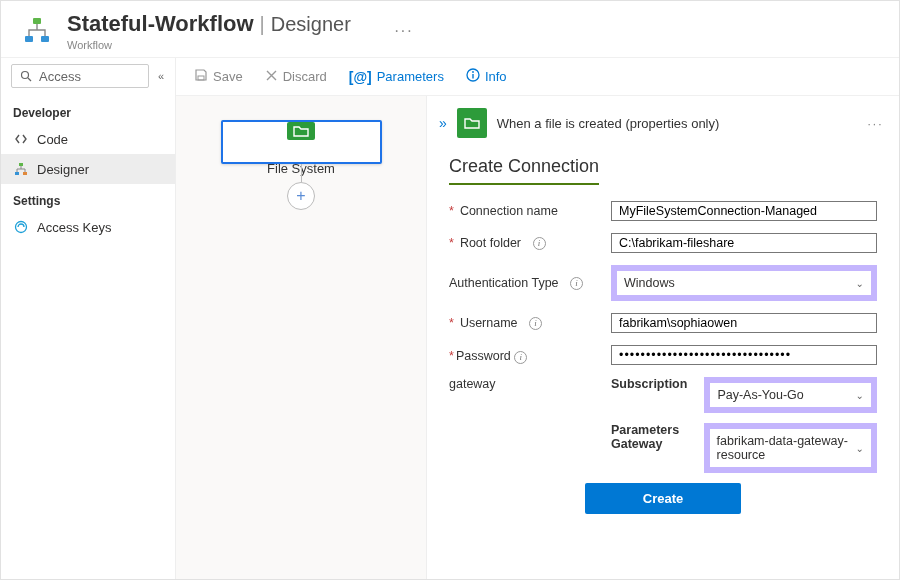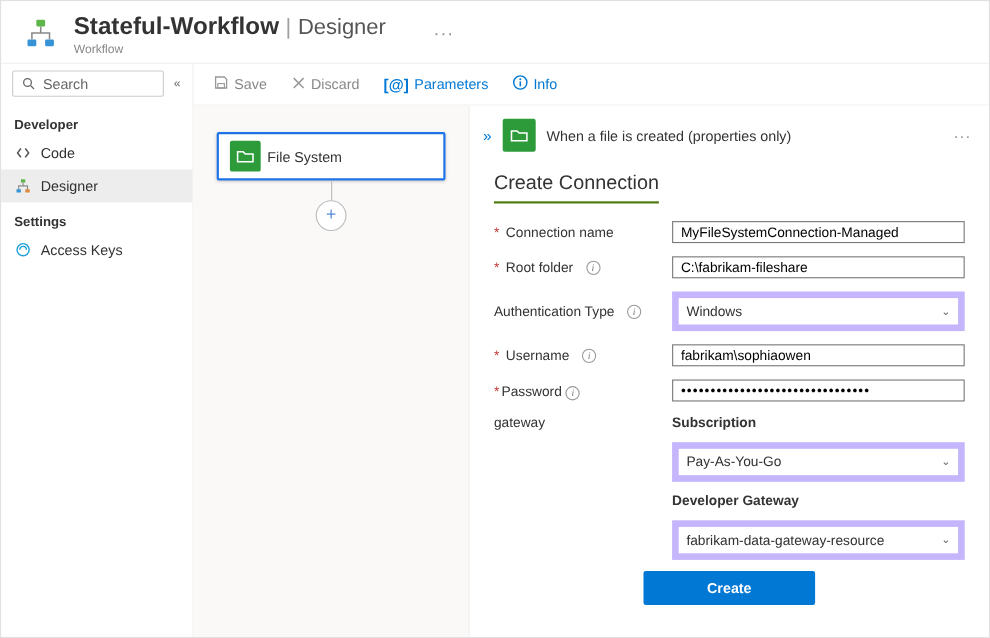--- a/index.html
+++ b/index.html
@@ -27,21 +27,21 @@
   .ic { display: inline-flex; width: 16px; height: 16px; align-items: center; justify-content: center; }
 
   .content { flex: 1; display: flex; flex-direction: column; min-width: 0; }
   .toolbar { display: flex; align-items: center; gap: 14px; padding: 6px 14px; border-bottom: 1px solid #f0f0f0; }
   .tool-btn { display: flex; align-items: center; gap: 5px; color: #888; font-size: 13px; cursor: pointer; padding: 4px 4px; }
   .tool-btn.enabled { color: #0078d4; }
   .tool-btn .sic { font-size: 14px; }
 
   .design-area { flex: 1; display: flex; min-height: 0; background: #faf9f8; }
   .canvas { flex: 0 0 250px; padding: 24px 16px; display: flex; flex-direction: column; align-items: center; background: #faf9f8; }
-  .node { width: 208px; height: 44px; background: #fff; border: 2px solid #1e73e8; border-radius: 2px; display: flex; align-items: center; gap: 6px; padding: 0 10px; box-shadow: 0 1px 3px rgba(0,0,0,0.15); }
+  .node { width: 161px; height: 44px; background: #fff; border: 2px solid #1e73e8; border-radius: 2px; display: flex; align-items: center; gap: 21px; padding: 0 10px; box-shadow: 0 1px 3px rgba(0,0,0,0.15); flex-direction: column; }
   .node-icon { width: 28px; height: 28px; background: #2d9b3a; border-radius: 2px; display: flex; align-items: center; justify-content: center; }
   .node-label { font-size: 13px; color: #333; }
   .connector { width: 1px; height: 18px; background: #bbb; }
   .add-step { width: 28px; height: 28px; border: 1px solid #bbb; border-radius: 50%; display: flex; align-items: center; justify-content: center; color: #5b8dd6; font-size: 16px; background: #fff; cursor: pointer; }
 
   .panel { flex: 1; background: #fff; border-left: 1px solid #eee; display: flex; flex-direction: column; min-width: 0; padding-bottom: 12px; }
   .panel-head { display: flex; align-items: center; gap: 10px; padding: 12px 16px 8px 12px; }
   .panel-collapse { color: #0078d4; font-size: 14px; cursor: pointer; }
   .panel-icon { width: 30px; height: 30px; background: #2d9b3a; border-radius: 2px; display: flex; align-items: center; justify-content: center; }
   .panel-title { font-size: 13px; color: #333; }
@@ -52,21 +52,21 @@
   .form { padding: 16px 22px 4px 22px; display: grid; grid-template-columns: 150px 1fr; row-gap: 12px; column-gap: 12px; align-items: center; font-size: 12.5px; }
   .form-label { color: #333; display: flex; align-items: center; gap: 4px; }
   .req { color: #c43b3b; margin-right: 2px; }
   .info-ic { display:inline-flex; width:13px; height:13px; border:1px solid #999; border-radius:50%; align-items:center; justify-content:center; font-size:9px; color:#777; font-style: italic; font-family: Georgia, serif; cursor: help;}
   .text-input { width: 100%; border: 1px solid #777; padding: 2px 7px; font-size: 12.5px; font-family: inherit; letter-spacing: normal; }
   .text-input.pwd { letter-spacing: 1px; }
   .select { width: 100%; border: 6px solid #c4b5fd; padding: 5px 7px; font-size: 12.5px; display: flex; justify-content: space-between; align-items: center; cursor: pointer; background: #fff; }
   .chev { font-size: 10px; color: #666; }
   .sub-label { font-size: 12.5px; font-weight: 600; color: #333; margin-bottom: 4px; }
   .gateway-block { grid-column: 2; display: flex; flex-direction: column; gap: 10px; }
-  .gateway-block .group { display:flex; flex-direction: column; gap:7px; }
+  .gateway-block .group { display:flex; flex-direction: row; gap:17px; }
 
   .create-row { display: flex; justify-content: center; padding-top: 6px; }
   .create-btn { background: #0078d4; color: #fff; border: none; padding: 8px 58px; font-size: 13px; font-weight: 600; cursor: pointer; border-radius: 2px; }
 </style>
 </head>
 <body>
 
 <div class="root">
   <div class="header">
     <div class="logo-tile">
@@ -91,21 +91,21 @@
   <div class="body">
     <div class="sidebar">
       <div class="search-row">
         <div class="search-box">
           <span class="ic">
             <svg width="12" height="12" viewBox="0 0 12 12">
                 <circle cx="5" cy="5" r="3.5" stroke="#666" stroke-width="1.2" fill="none"></circle>
                 <line x1="8" y1="8" x2="11" y2="11" stroke="#666" stroke-width="1.2"></line>
               </svg>
           </span>
-          <span>Search</span>
+          <span>Access</span>
         </div>
         <span class="collapse-chevron">«</span>
       </div>
 
 
       <div class="side-heading">Developer</div>
 
       <div class="side-item">
         <span class="ic">
           <svg width="14" height="14" viewBox="0 0 14 14">
@@ -233,21 +233,21 @@
               </div>
             <div class="gateway-block">
               <div class="group">
                 <div class="sub-label">Subscription</div>
                 <div class="select">
                   <span>Pay-As-You-Go</span>
                   <span class="chev">⌄</span>
                 </div>
               </div>
               <div class="group">
-                <div class="sub-label">Developer Gateway</div>
+                <div class="sub-label">Parameters Gateway</div>
                 <div class="select">
                   <span>fabrikam-data-gateway-resource</span>
                   <span class="chev">⌄</span>
                 </div>
               </div>
             </div>
           </div>
 
           <div class="create-row">
             <button class="create-btn">Create</button>

